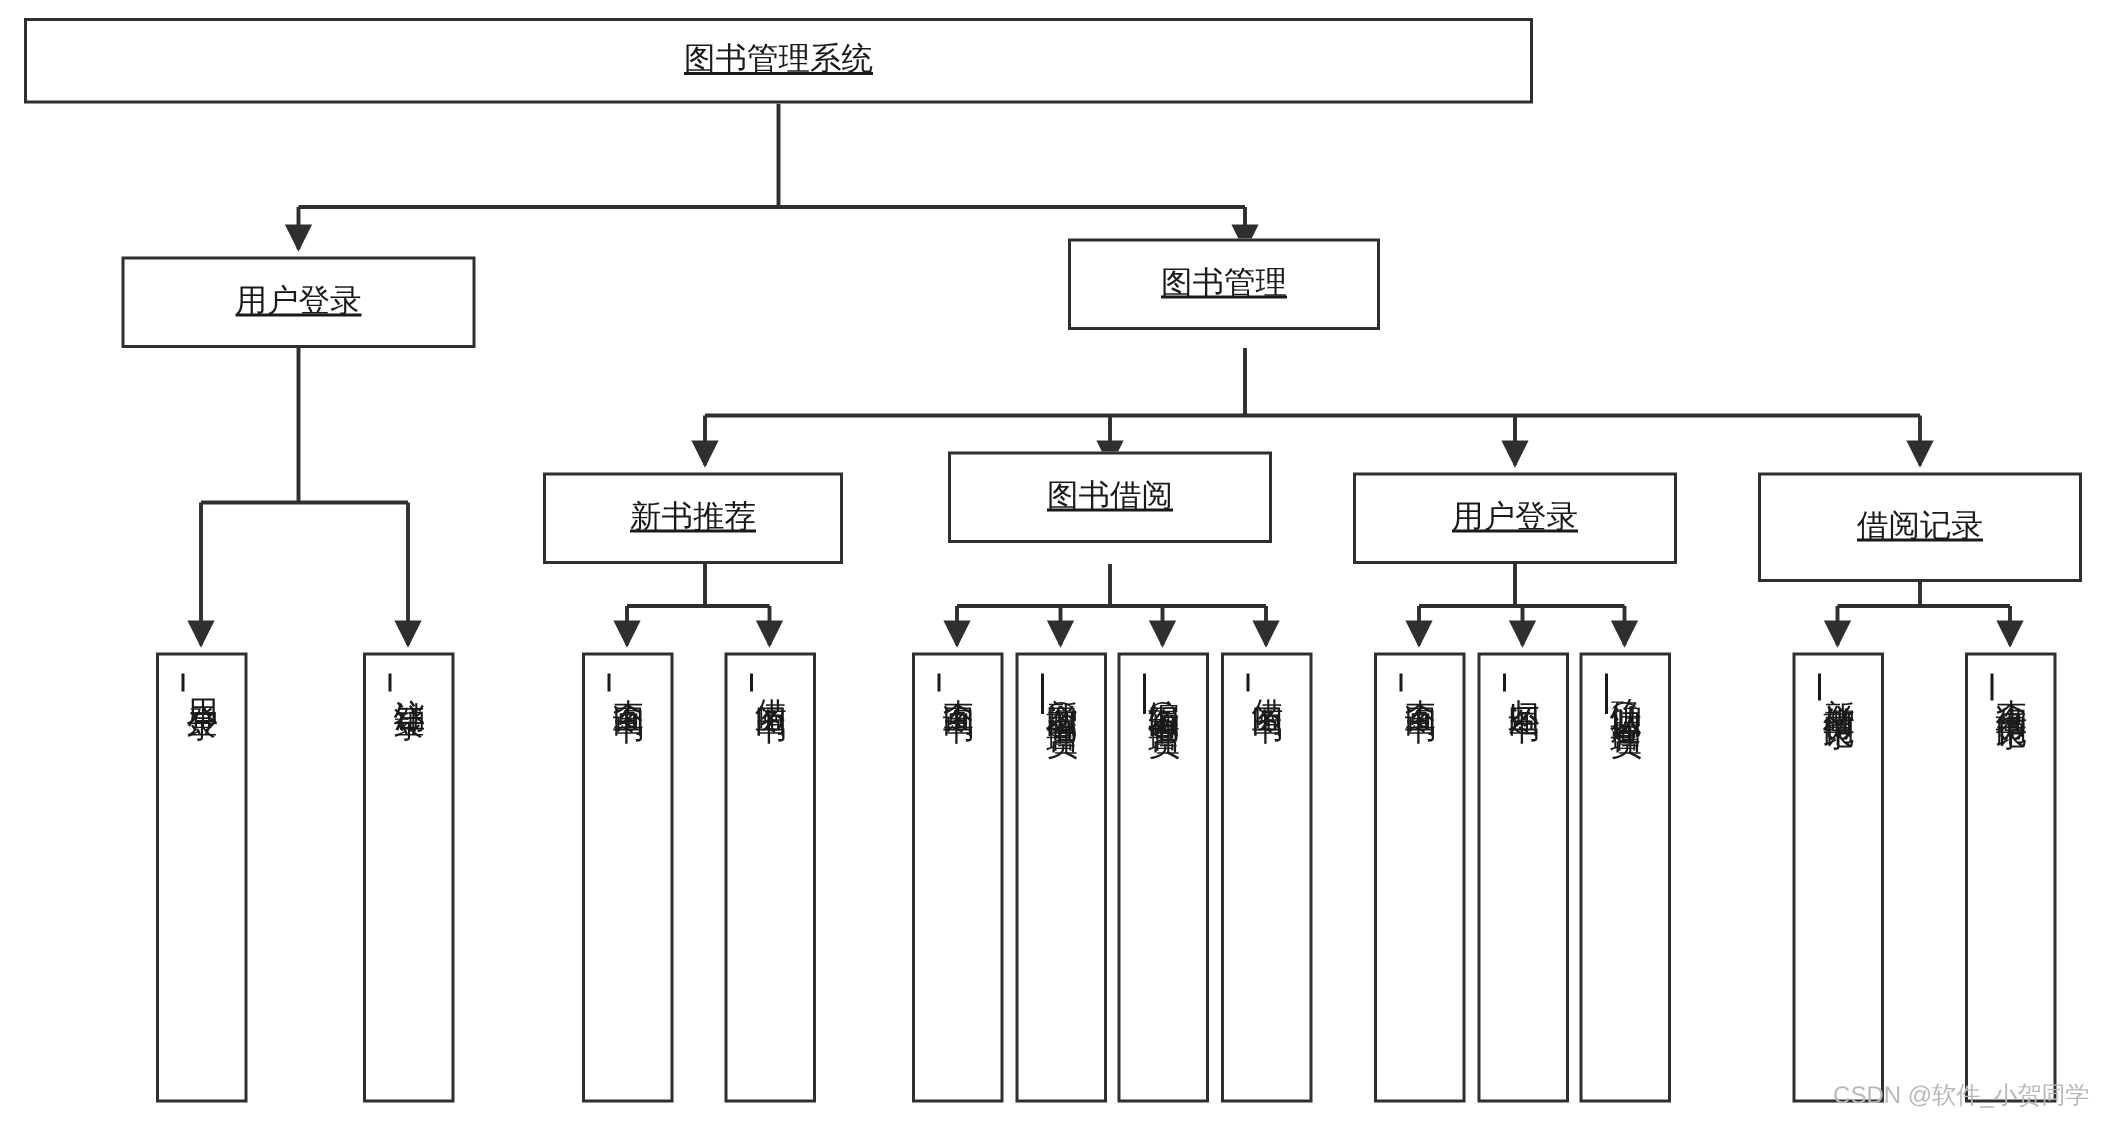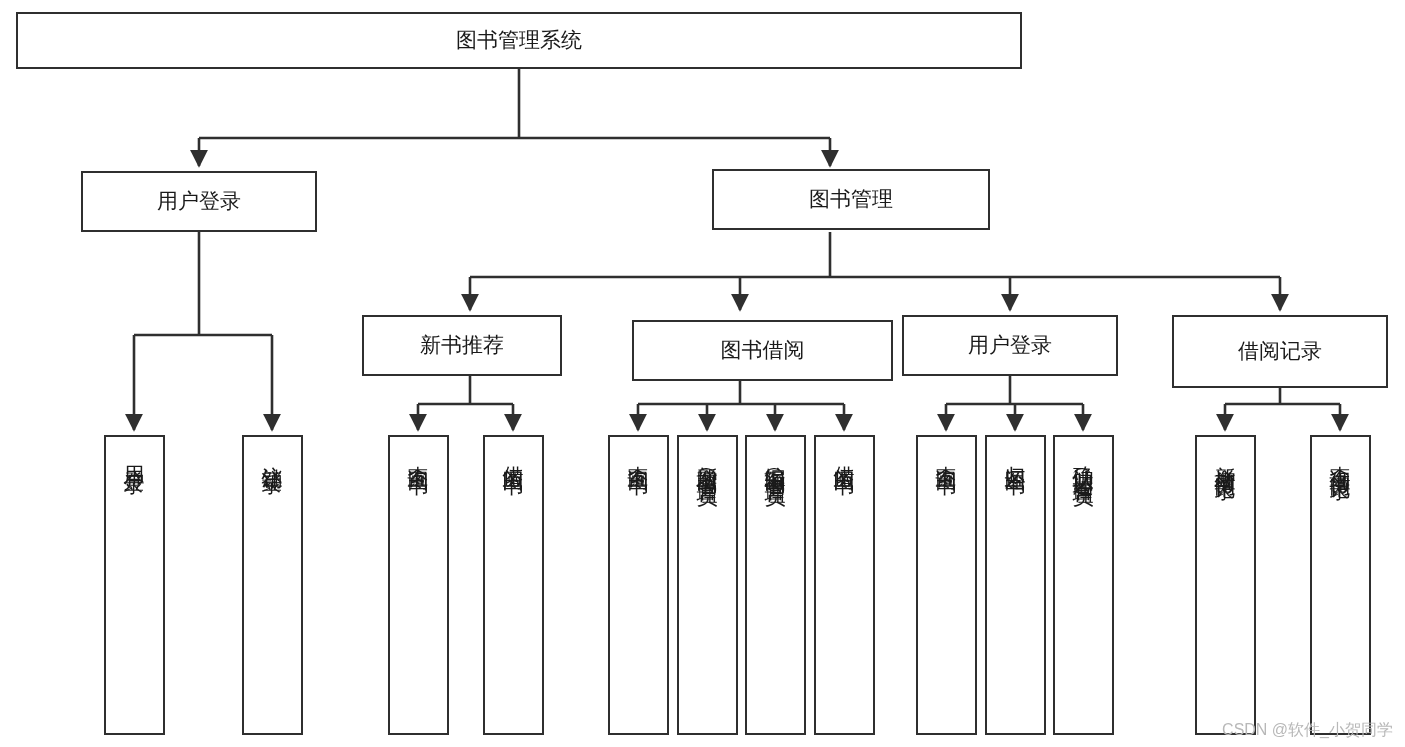--- a/index.html
+++ b/index.html
@@ -32,20 +32,21 @@
     display: flex;
     align-items: center;
     justify-content: center;
     z-index: 2;
   }
   .node .label {
     color: #1a1a1a;
     text-align: center;
     line-height: 1.15;
     white-space: nowrap;
+    text-decoration: underline;
   }
   .node.horiz .label {
     font-size: 21px;
   }
   .node.vert {
     align-items: flex-start;
     padding-top: 12px;
   }
   .node.vert .label {
     writing-mode: vertical-rl;
@@ -121,28 +122,28 @@
     </g>
   </svg>
 
   <div class="node horiz" id="node-root" style="left: 16px; top: 12px; width: 1006px; height: 57px;">
     <span class="label">图书管理系统</span>
   </div>
 
   <div class="node horiz" id="node-l2-0" style="left: 81px; top: 171px; width: 236px; height: 61px;">
     <span class="label">用户登录</span>
   </div>
-  <div class="node horiz" id="node-l2-1" style="left: 712px; top: 169px; width: 278px; height: 61px;">
+  <div class="node horiz" id="node-l2-1" style="left: 712px; top: 159px; width: 208px; height: 61px;">
     <span class="label">图书管理</span>
   </div>
 
   <div class="node horiz" id="node-l3-0" style="left: 362px; top: 315px; width: 200px; height: 61px;">
     <span class="label">新书推荐</span>
   </div>
-  <div class="node horiz" id="node-l3-1" style="left: 632px; top: 320px; width: 261px; height: 61px;">
+  <div class="node horiz" id="node-l3-1" style="left: 632px; top: 301px; width: 216px; height: 61px;">
     <span class="label">图书借阅</span>
   </div>
   <div class="node horiz" id="node-l3-2" style="left: 902px; top: 315px; width: 216px; height: 61px;">
     <span class="label">用户登录</span>
   </div>
   <div class="node horiz" id="node-l3-3" style="left: 1172px; top: 315px; width: 216px; height: 73px;">
     <span class="label">借阅记录</span>
   </div>
 
   <div class="node vert" id="node-leaf-0" style="left: 104px; top: 435px; width: 61px; height: 300px;">

